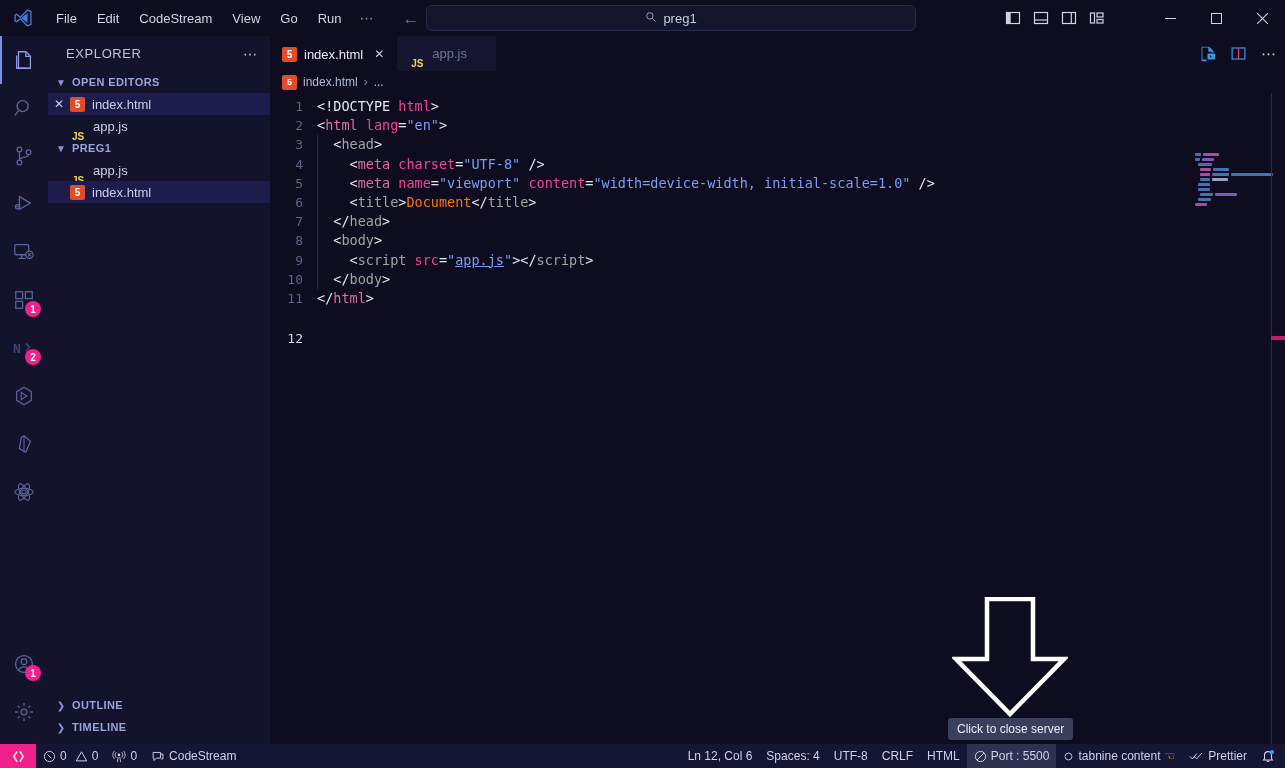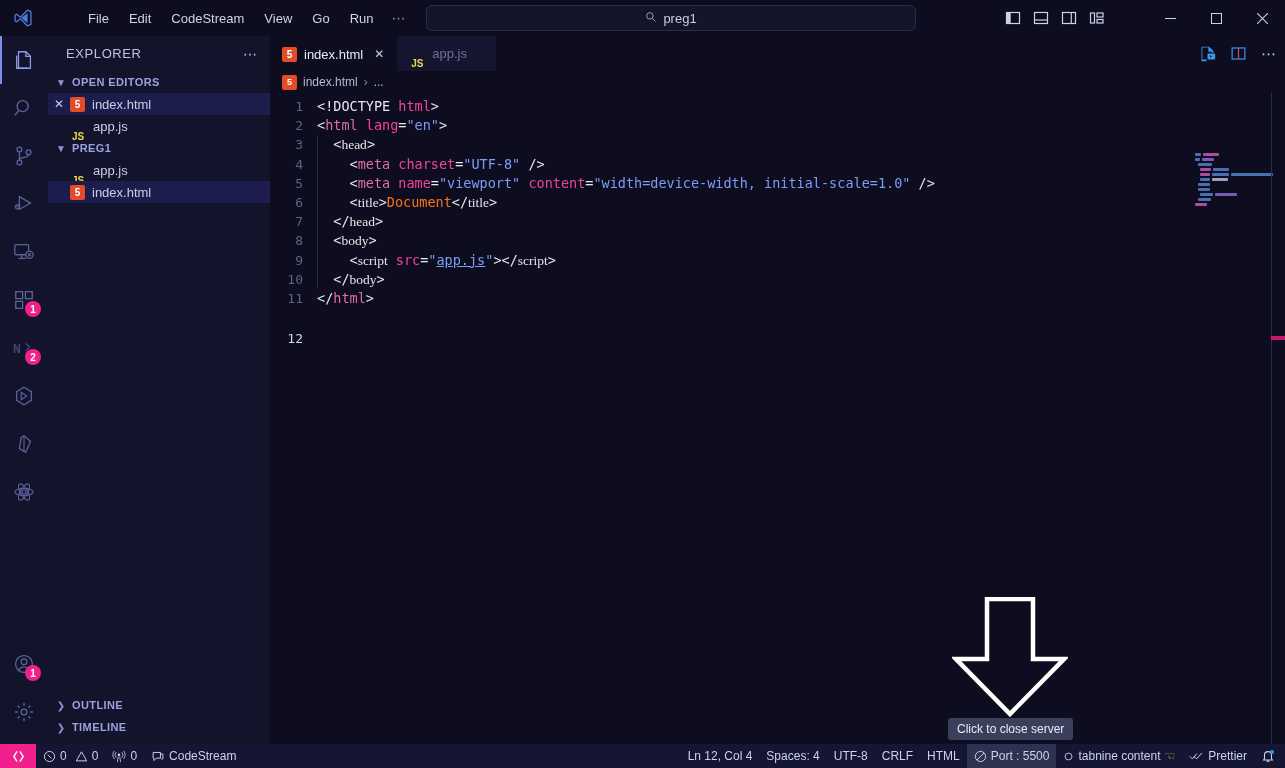--- a/index.html
+++ b/index.html
@@ -8,21 +8,21 @@
     background: #0d0d1f;
     font-family: "Liberation Sans", sans-serif;
     overflow: hidden;
     -webkit-font-smoothing: antialiased;
   }
   #app { position: relative; width: 1285px; height: 768px; background: #0d0d1f; }
 
   
   .titlebar {
     position: absolute; top: 0; left: 0; width: 1285px; height: 36px;
-    background: #0d0d1f; display: flex; align-items: center; gap: 32px;
+    background: #0d0d1f; display: flex; align-items: center;
   }
   .tb-logo { width: 46px; height: 36px; display: flex; align-items: center; justify-content: center; }
   .menus { display: flex; align-items: center; height: 36px; }
   .menu-item {
     color: #cfd3e3; font-size: 13px; padding: 3px 9px; margin: 0 1px;
     border-radius: 4px; cursor: pointer; line-height: 17px; white-space: nowrap;
   }
   .menu-dots { color: #8f93ad; font-size: 14px; letter-spacing: 1px; padding: 2px 8px; }
   .nav-arrows { display: flex; align-items: center; margin-left: 20px; gap: 14px; }
   .nav-arrow { color: #6f7490; font-size: 17px; cursor: pointer; line-height: 1; }
@@ -111,21 +111,21 @@
     white-space: pre; padding-top: 4px;
   }
   .ln { display: flex; height: 19.2px; align-items: center; }
   .lnum { width: 47px; text-align: right; padding-right: 14px; color: #5d6387; font-size: 13px; flex: 0 0 auto; }
   .lnum.cur { color: #d2d6ec; margin-top: 41px; }
   .lcode { position: relative; flex: 1; }
   .guide { position: absolute; left: 0; top: 0; width: 1px; height: 19.2px; background: #2b2b50; }
 
   
   .t-punct { color: #e6e6f0; }
-  .t-tag   { color: #e5e5e5; font-family: Liberation Serif, serif; }
+  .t-tag   { color: #a3a3a3; }
   .t-tagp  { color: #e06ca8; }
   .t-attr  { color: #f0449a; }
   .t-str   { color: #7d9cf5; }
   .t-txt   { color: #f97316; }
   .t-eq    { color: #e6e6f0; }
   .t-link  { color: #7d9cf5; text-decoration: underline; }
 
   .minimap { position: absolute; right: 12px; top: 60px; width: 78px; height: 620px; }
   .mm-line { height: 3px; margin-bottom: 2px; display: flex; gap: 2px; }
   .mm-b { height: 3px; border-radius: 1px; }
@@ -502,21 +502,21 @@
     <div class="sb-item">
       <svg width="14" height="13" viewBox="0 0 16 16">
           <path d="M2 3h9v7H6l-3 3v-3H2z" fill="none" stroke="#cdd2e8" stroke-width="1.2"></path>
           <path d="M11 5h3v6h-2" fill="none" stroke="#cdd2e8" stroke-width="1.2"></path>
         </svg>
       <span>CodeStream</span>
     </div>
 
     <div class="sb-right">
       <div class="sb-item">
-        <span>Ln 12, Col 4</span>
+        <span>Ln 12, Col 6</span>
       </div>
       <div class="sb-item">
         <span>Spaces: 4</span>
       </div>
       <div class="sb-item">
         <span>UTF-8</span>
       </div>
       <div class="sb-item">
         <span>CRLF</span>
       </div>

